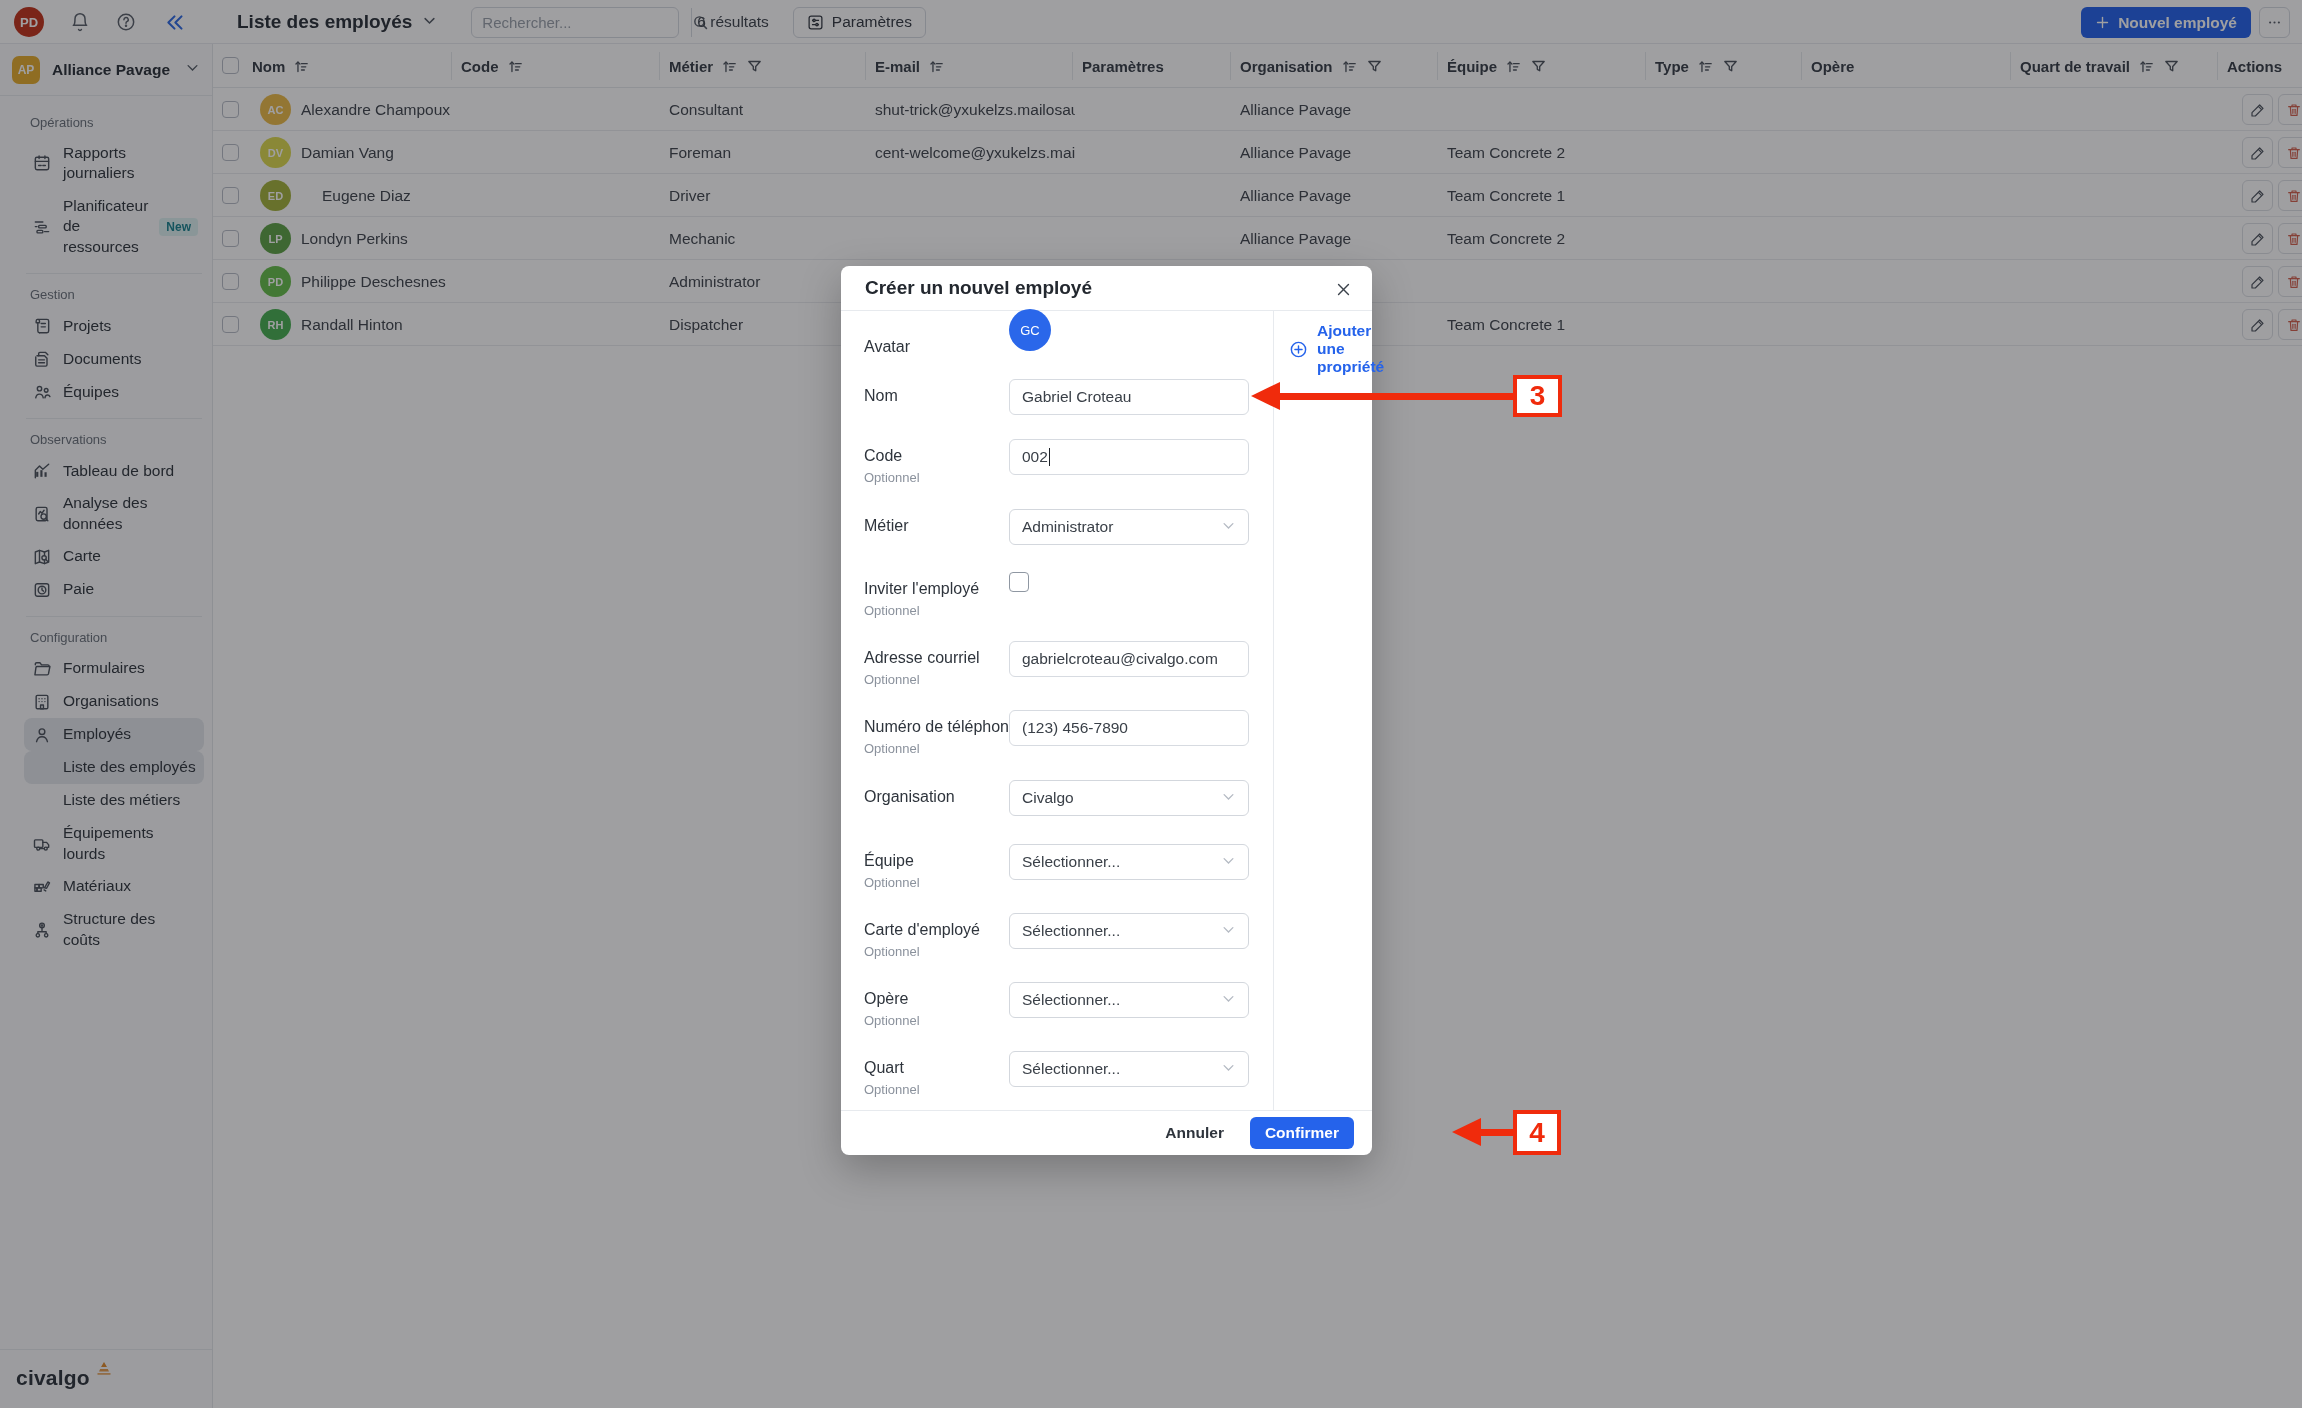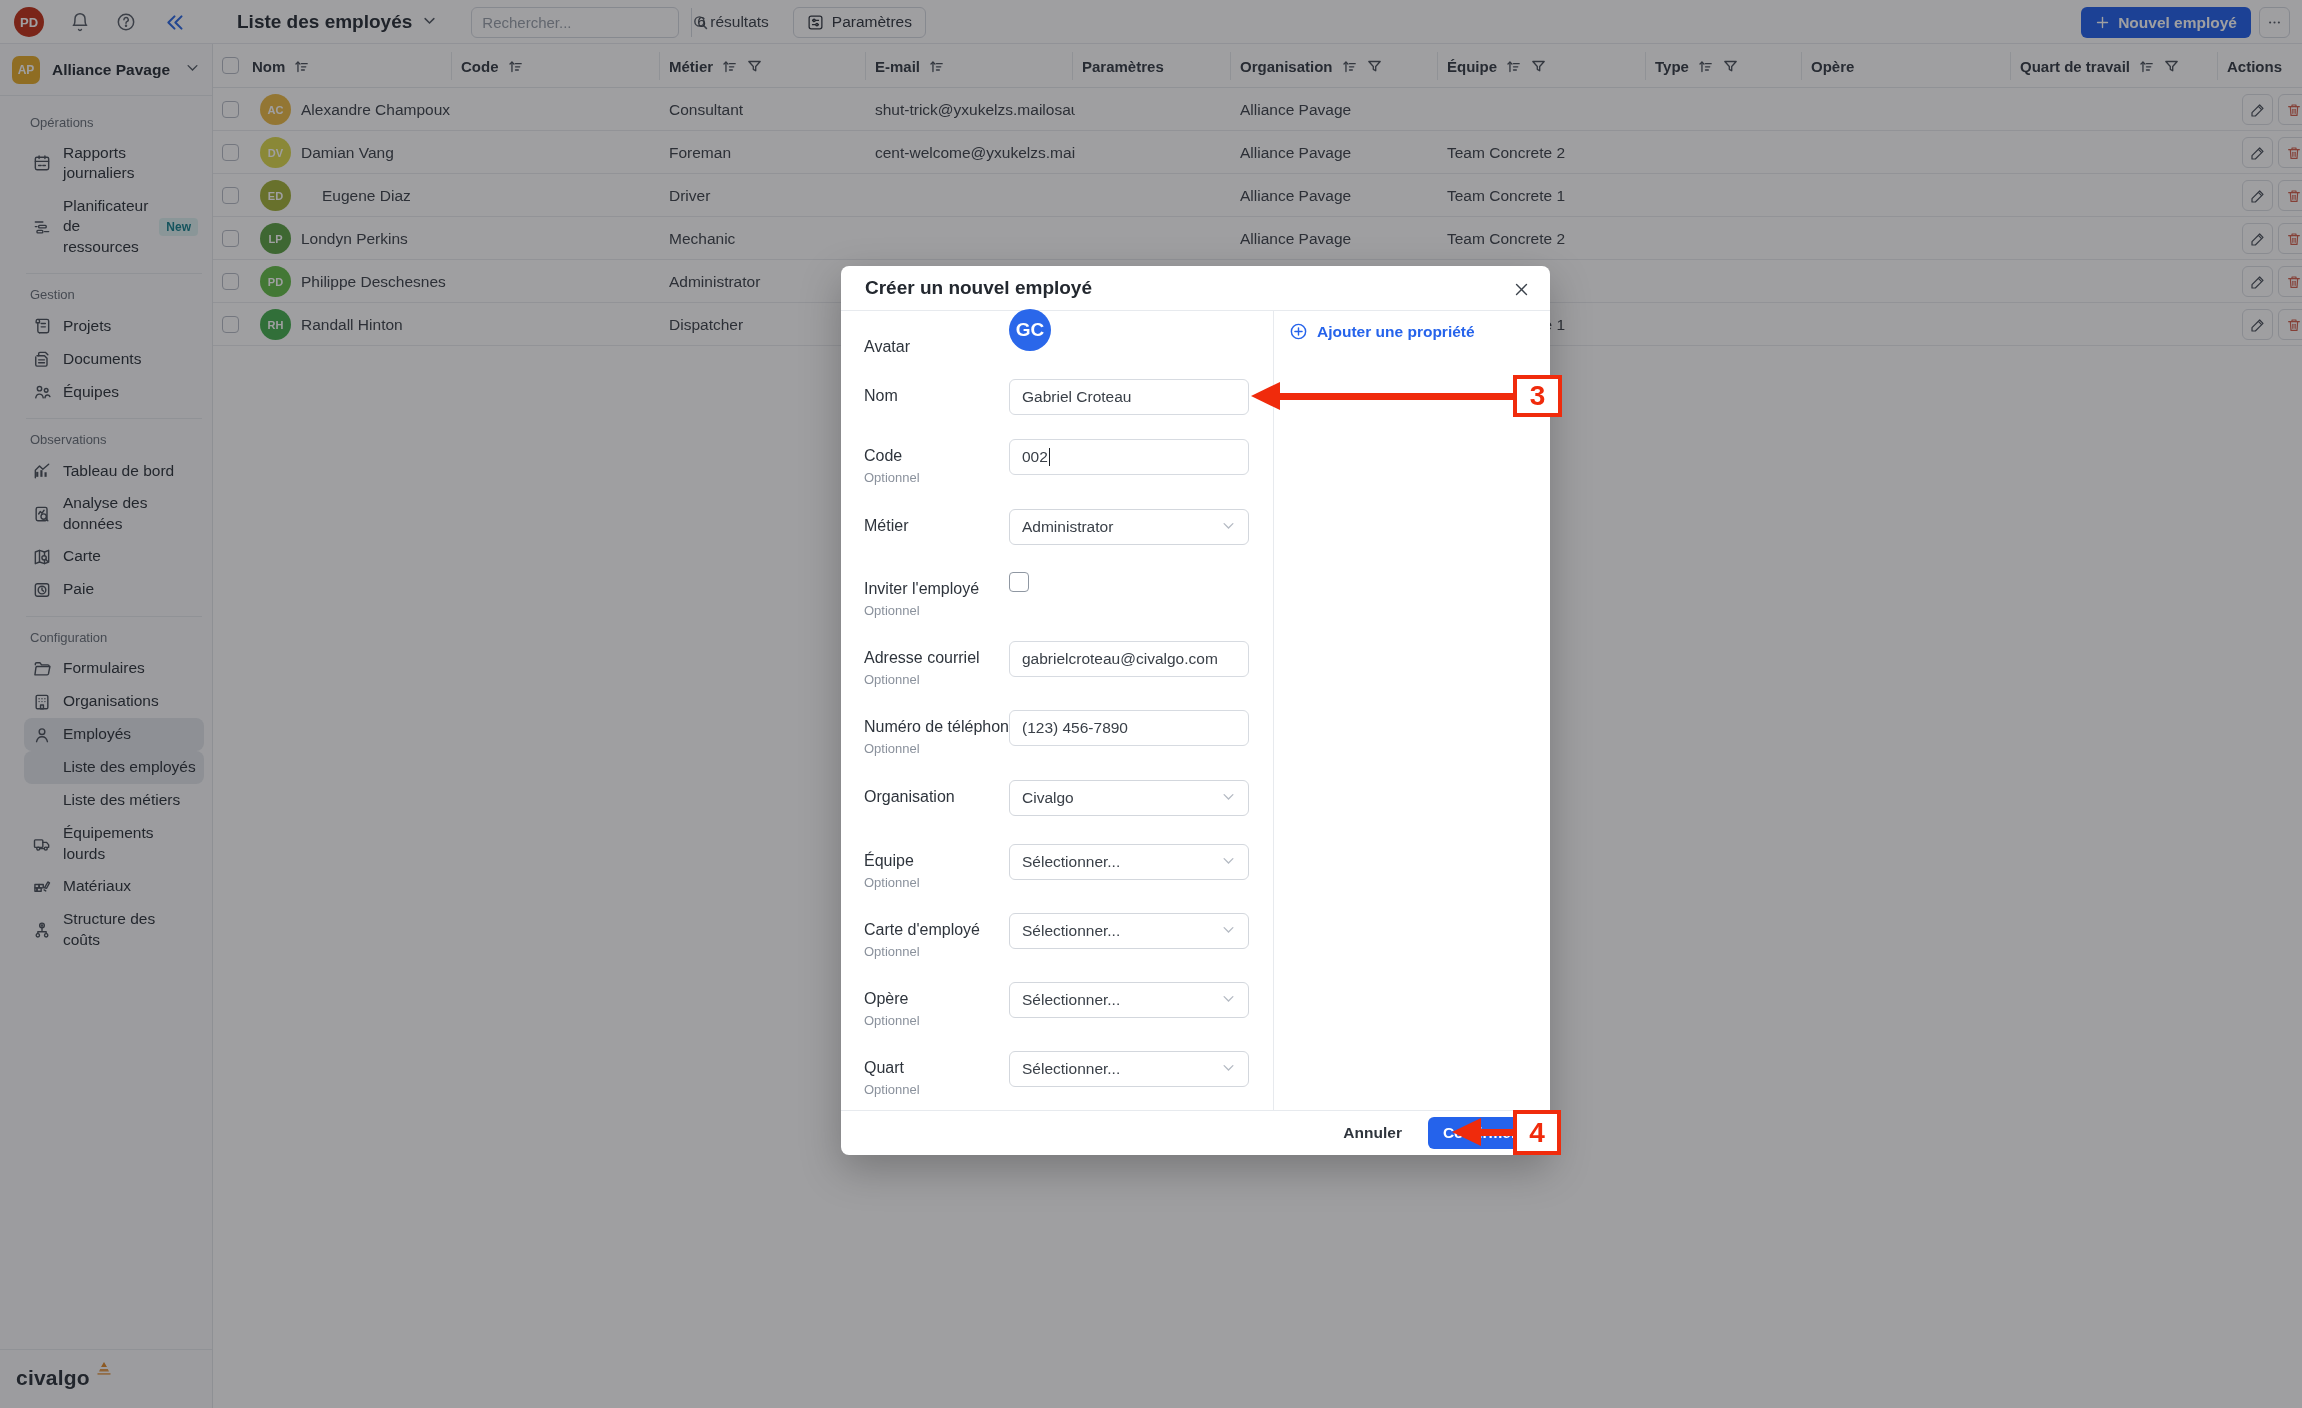--- a/index.html
+++ b/index.html
@@ -54,35 +54,35 @@
   .trow { position:relative; height:43px; border-bottom:1px solid #e9ebef; }
   .cell { position:absolute; top:0; height:43px; display:flex; align-items:center; font-size:15.5px; color:#41474f; white-space:nowrap; overflow:hidden; }
   .row-check, .head-check { position:absolute; left:9px; top:13px; width:17px; height:17px; border:1.5px solid #b7bdc7; border-radius:4px; background:#fff; }
   .row-avatar { width:31px; height:31px; border-radius:50%; color:#fff; font-size:11px; font-weight:600; display:flex; align-items:center; justify-content:center; margin-right:10px; flex:none; }
   .action-btn { width:31px; height:31px; border:1px solid #dcdfe4; border-radius:6px; background:#fff; display:flex; align-items:center; justify-content:center; }
   .action-btn.edit { color:#4c535d; }
   .action-btn.del  { color:#d4624f; }
 
   
   .dim { position:absolute; inset:0; background:rgba(14,16,19,0.40); z-index:10; }
-  .modal { position:absolute; left:841px; top:266px; width:709px; height:889px; background:#fff; border-radius:8px; box-shadow:0 14px 40px rgba(0,0,0,.25); z-index:20; }
+  .modal { position:absolute; left:841px; top:266px; width:531px; height:889px; background:#fff; border-radius:8px; box-shadow:0 14px 40px rgba(0,0,0,.25); z-index:20; }
   .m-header { position:absolute; left:0; top:0; right:0; height:45px; border-bottom:1px solid #e7eaee; display:flex; align-items:center; padding:0 24px; }
   .m-title { font-size:19px; font-weight:600; color:#23282f; }
   .m-close { position:absolute; right:16px; top:10px; width:26px; height:26px; display:flex; align-items:center; justify-content:center; color:#3c434c; }
   .m-vsep { position:absolute; left:432px; top:45px; height:799px; width:1px; background:#e7eaee; }
   .m-body { position:absolute; left:0; top:45px; width:432px; height:799px; }
   .mrow { position:absolute; left:23px; right:0; height:60px; }
   .mlabel { position:absolute; left:0; top:8px; font-size:16px; color:#2e343c; }
   .moptional { position:absolute; left:0; top:31px; font-size:13px; color:#8a919c; }
   .mcontrol { position:absolute; left:145px; top:0; width:240px; }
   .m-input { width:240px; height:36px; border:1px solid #d7dbe1; border-radius:6px; background:#fff; font-size:15.5px; color:#3a4048; padding:0 12px; display:flex; align-items:center; }
   .m-select { width:240px; height:36px; border:1px solid #d3d7dd; border-radius:6px; background:#fff; font-size:15.5px; color:#3a4048; padding:0 12px; display:flex; align-items:center; justify-content:space-between; }
   .m-select .chev { color:#b4bac3; }
   .m-checkbox { width:20px; height:20px; border:1.5px solid #8f97a2; border-radius:4px; background:#fff; margin-top:8px; }
-  .m-avatar { width:42px; height:42px; border-radius:50%; color:#fff; font-size:19px; font-weight:700; display:flex; align-items:center; justify-content:center; }
+  .m-avatar { width:42px; height:42px; border-radius:50%; color:#fff; font-size:13px; font-weight:400; display:flex; align-items:center; justify-content:center; }
   .caret { display:inline-block; width:1.5px; height:18px; background:#1c2127; margin-left:1px; vertical-align:middle; }
   .add-prop { position:absolute; left:448px; top:56px; display:flex; align-items:center; gap:9px; font-size:15.5px; font-weight:600; }
   .m-footer { position:absolute; left:0; right:0; top:844px; height:45px; border-top:1px solid #e7eaee; display:flex; align-items:center; justify-content:flex-end; gap:26px; padding:0 18px; }
   .btn-cancel { background:none; border:none; font-size:15.5px; font-weight:600; color:#2e343c; font-family:inherit; }
   .btn-confirm { height:32px; border:none; border-radius:6px; color:#fff; font-size:15.5px; font-weight:600; padding:0 15px; font-family:inherit; }
   .anno-box { position:absolute; background:#fff; border-style:solid; display:flex; align-items:center; justify-content:center; font-size:28px; font-weight:700; z-index:30; border-width:4px; }
   .arrow-shaft { position:absolute; z-index:30; }
   .arrow-head { position:absolute; width:0; height:0; border-top:14px solid transparent; border-bottom:14px solid transparent; z-index:30; }
 </style>
 </head>

